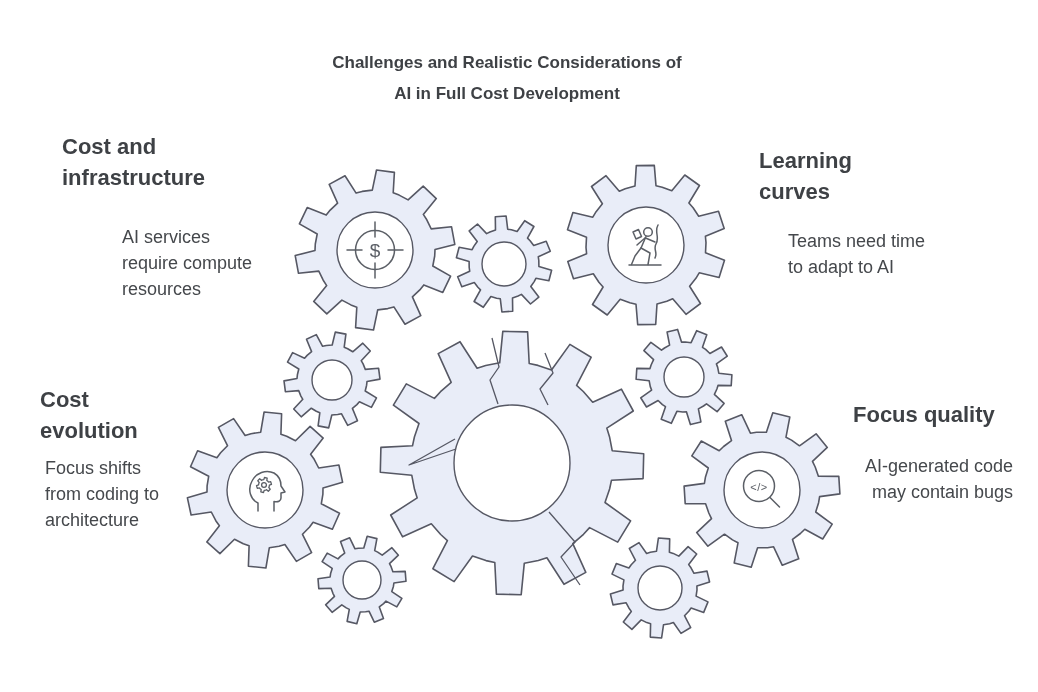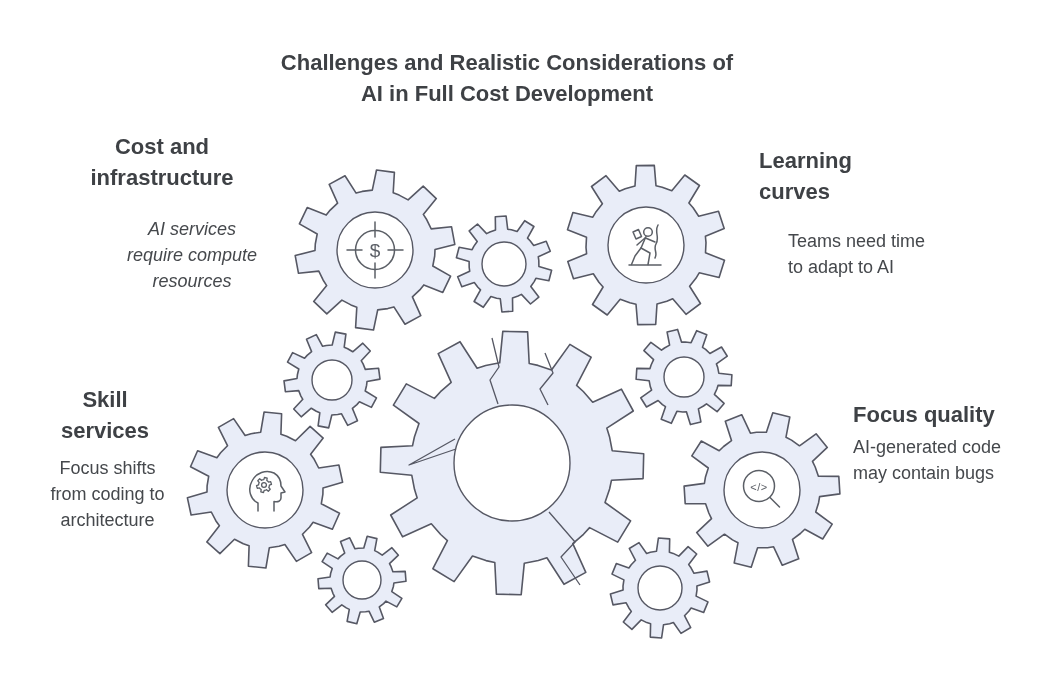--- a/index.html
+++ b/index.html
@@ -3,31 +3,31 @@
 <meta charset="utf-8">
 <style>
   html,body{margin:0;padding:0;background:#fff;}
   .canvas{
     position:relative;width:1038px;height:692px;background:var(--bg,#fff);
     font-family:"Liberation Sans",sans-serif;overflow:hidden;
   }
   .gears-svg{position:absolute;left:0;top:0;}
   .title{
     position:absolute;left:207px;top:47px;width:600px;text-align:center;
-    font-weight:700;font-size:22px;line-height:31px;color:var(--head,#3e4145);
+    font-weight:700;font-size:17px;line-height:31px;color:var(--head,#3e4145);
   }
   .title span{display:block;}
   .h{
     position:absolute;font-weight:700;font-size:22px;line-height:31px;
     color:var(--head,#3e4145);
   }
   .b{
     position:absolute;font-size:18px;line-height:26px;color:var(--body,#45484c);
   }
-  .ra{text-align:center;}
+  .ra{text-align:left;}
 </style>
 </head>
 <body>
 
 <div class="canvas" style="--bg: #ffffff; --head: #3e4145; --body: #45484c;">
 
   <svg id="gear-svg" class="gears-svg" width="1038" height="692" viewBox="0 0 1038 692">
       <g>
         <path d="M538.8,260.5L538.9,266.4L551.6,270.3L548.9,280.8L535.9,278.3L534.2,281.6L530.8,286.5L538.8,297.1L530.5,304.0L521.4,294.4L518.1,296.0L512.5,298.0L512.7,311.2L501.9,312.0L500.3,298.8L496.6,298.2L490.9,296.5L483.3,307.3L474.1,301.5L480.5,289.9L477.9,287.3L474.3,282.6L461.8,286.8L457.7,276.8L469.7,271.2L469.2,267.5L469.1,261.6L456.4,257.7L459.1,247.2L472.1,249.7L473.8,246.4L477.2,241.5L469.2,230.9L477.5,224.0L486.6,233.6L489.9,232.0L495.5,230.0L495.3,216.8L506.1,216.0L507.7,229.2L511.4,229.8L517.1,231.5L524.7,220.7L533.9,226.5L527.5,238.1L530.1,240.7L533.7,245.4L546.2,241.2L550.3,251.2L538.3,256.8Z" fill="#e9edf8" stroke="#565864" stroke-width="1.6" stroke-linejoin="round"></path>
         <circle cx="504" cy="264" r="22" fill="#ffffff" stroke="#565864" stroke-width="1.4"></circle>
@@ -102,24 +102,24 @@
         <text x="-3" y="0.5" text-anchor="middle" font-size="11" letter-spacing="0.5" fill="#5b5f66" font-family="&quot;Liberation Sans&quot;,sans-serif">&lt;/&gt;</text>
       </g>
     </svg>
 
   <div class="title">
     <span>Challenges and Realistic Considerations of</span>
     <span>AI in Full Cost Development</span>
   </div>
 
   <div class="h ra" style="right:776px;top:131px;width:200px;">Cost and infrastructure</div>
-  <div class="b ra" style="right:776px;top:216px;width:140px;font-style:italic;">AI services require compute resources</div>
+  <div class="b ra" style="right:776px;top:224px;width:140px;">AI services require compute resources</div>
 
   <div class="h" style="left:759px;top:145px;width:140px;">Learning curves</div>
   <div class="b" style="left:788px;top:228px;width:150px;">Teams need time to adapt to AI</div>
 
-  <div class="h ra" style="right:868px;top:384px;width:130px;">Skill services</div>
+  <div class="h ra" style="right:868px;top:384px;width:130px;">Cost evolution</div>
   <div class="b ra" style="right:868px;top:455px;width:125px;">Focus shifts from coding to architecture</div>
 
   <div class="h" style="left:853px;top:399px;width:180px;">Focus quality</div>
-  <div class="b" style="left:853px;top:434px;width:160px;">AI-generated code may contain bugs</div>
+  <div class="b" style="left:853px;top:453px;width:160px;text-align:right;">AI-generated code may contain bugs</div>
 
 </div>
 
 </body></html>

